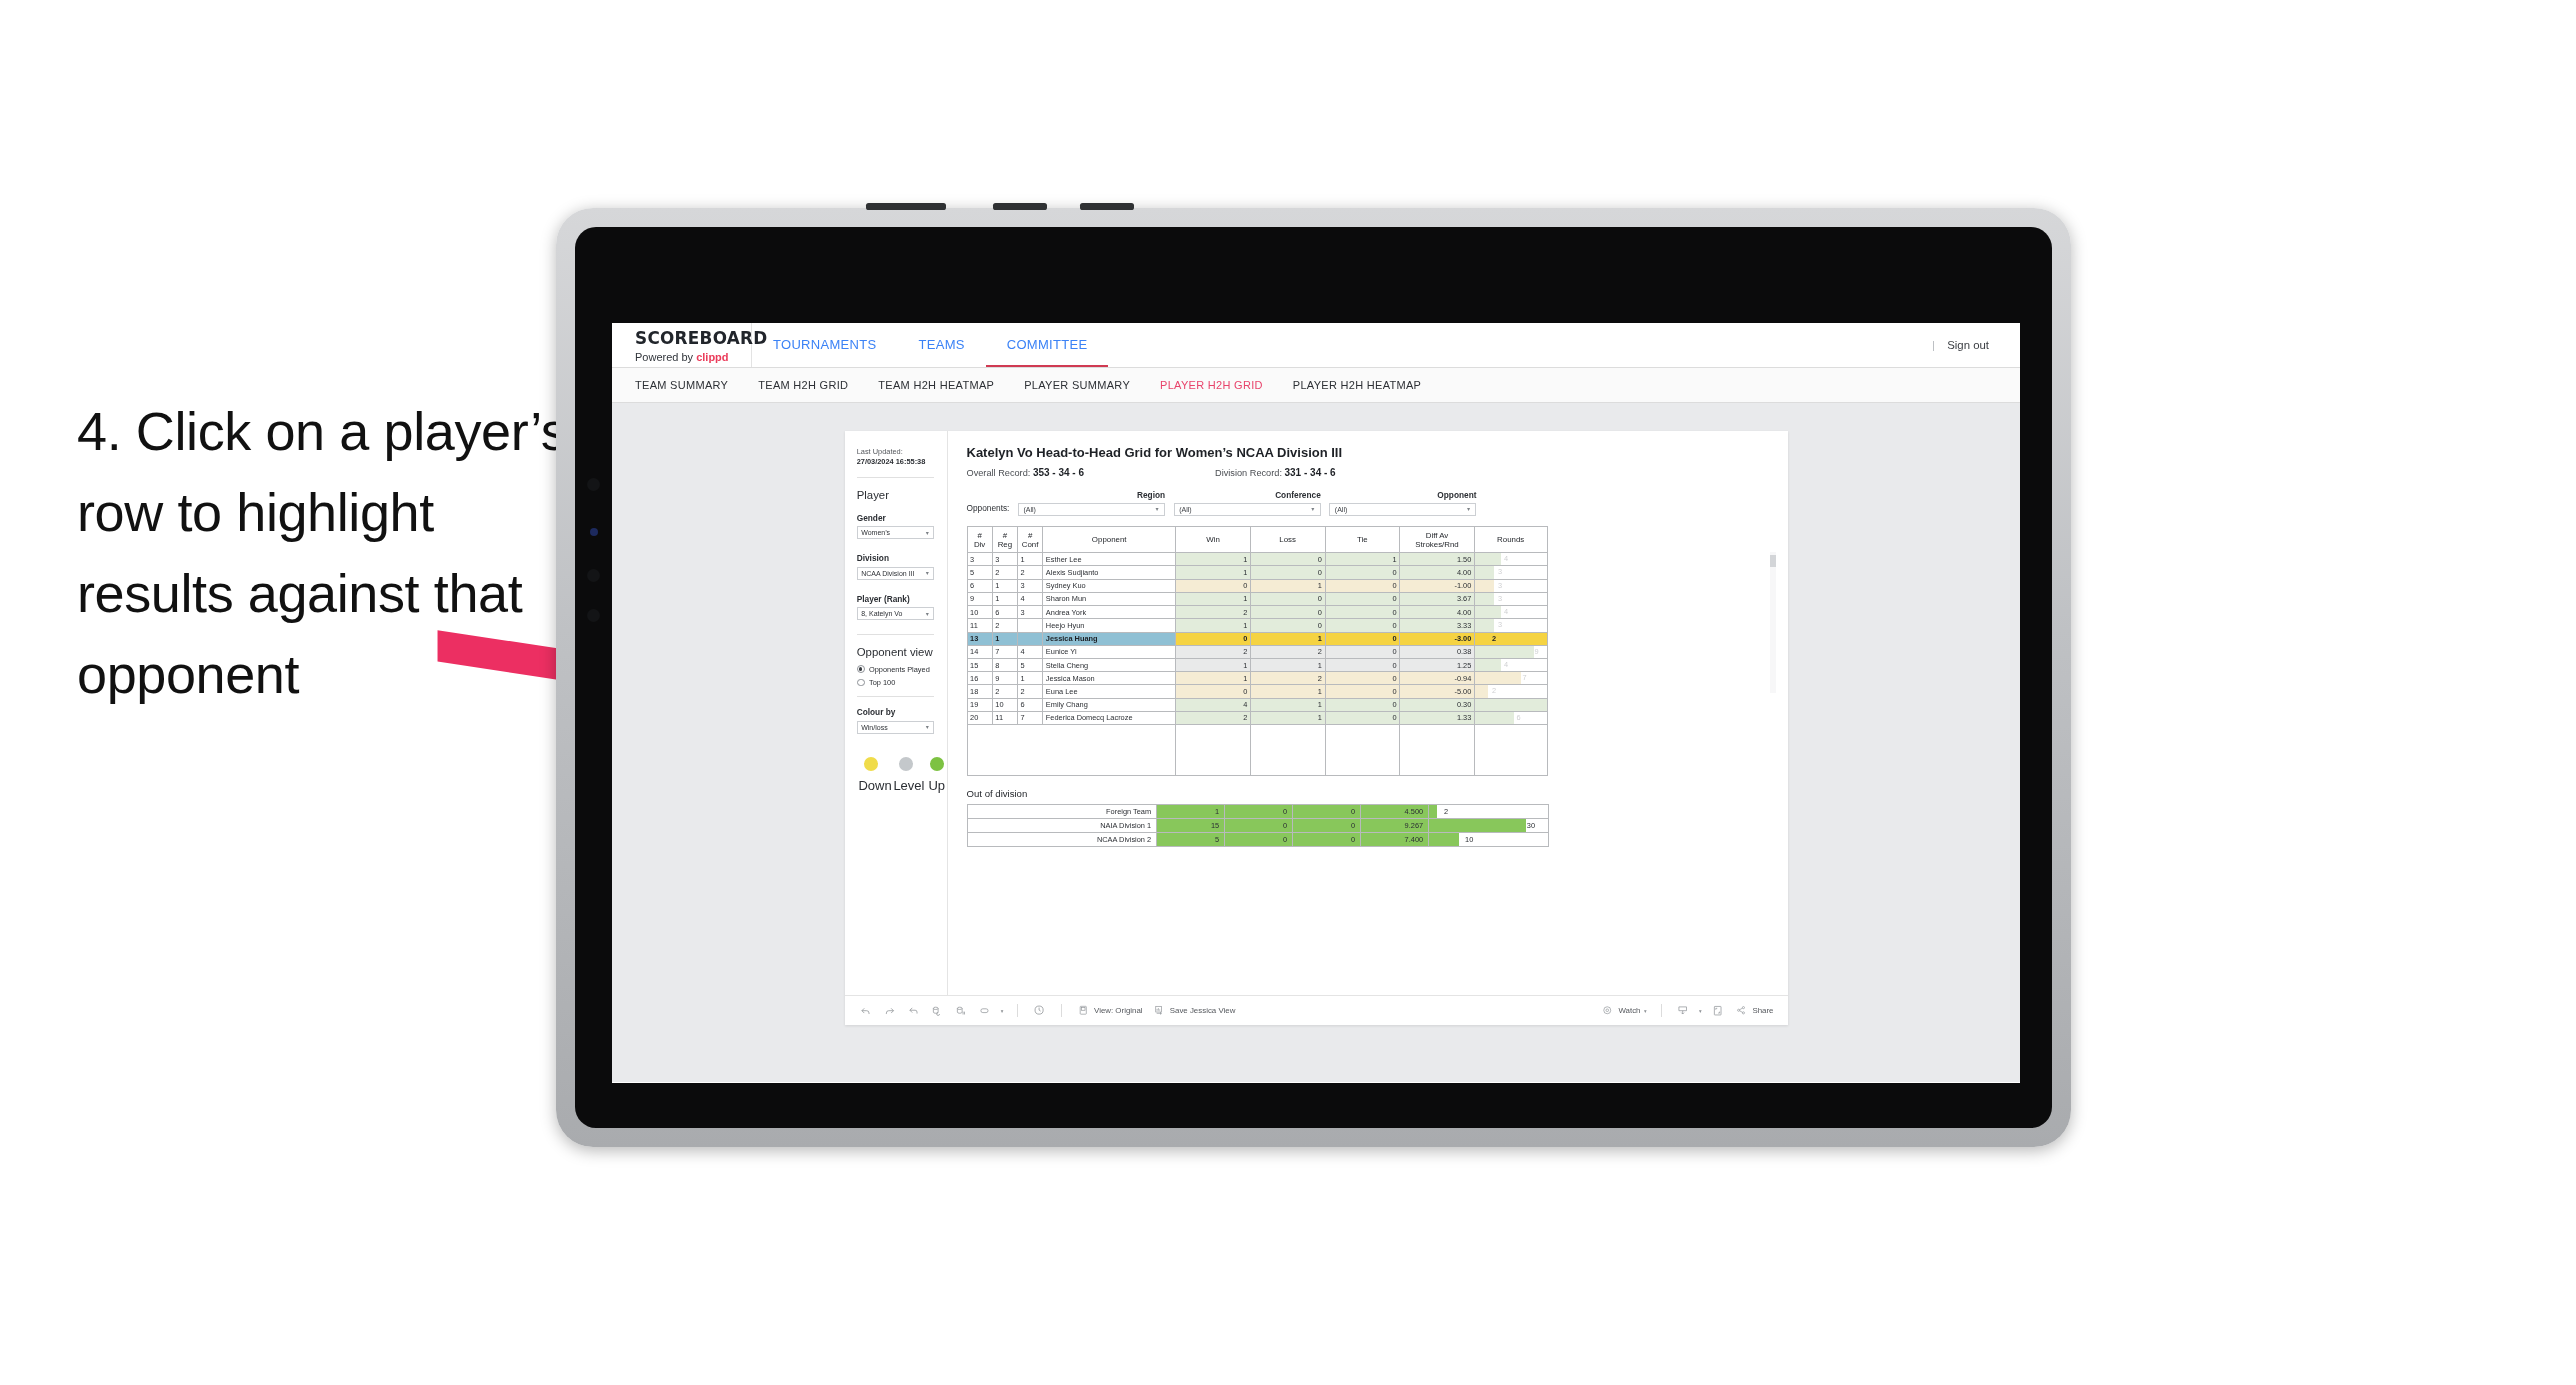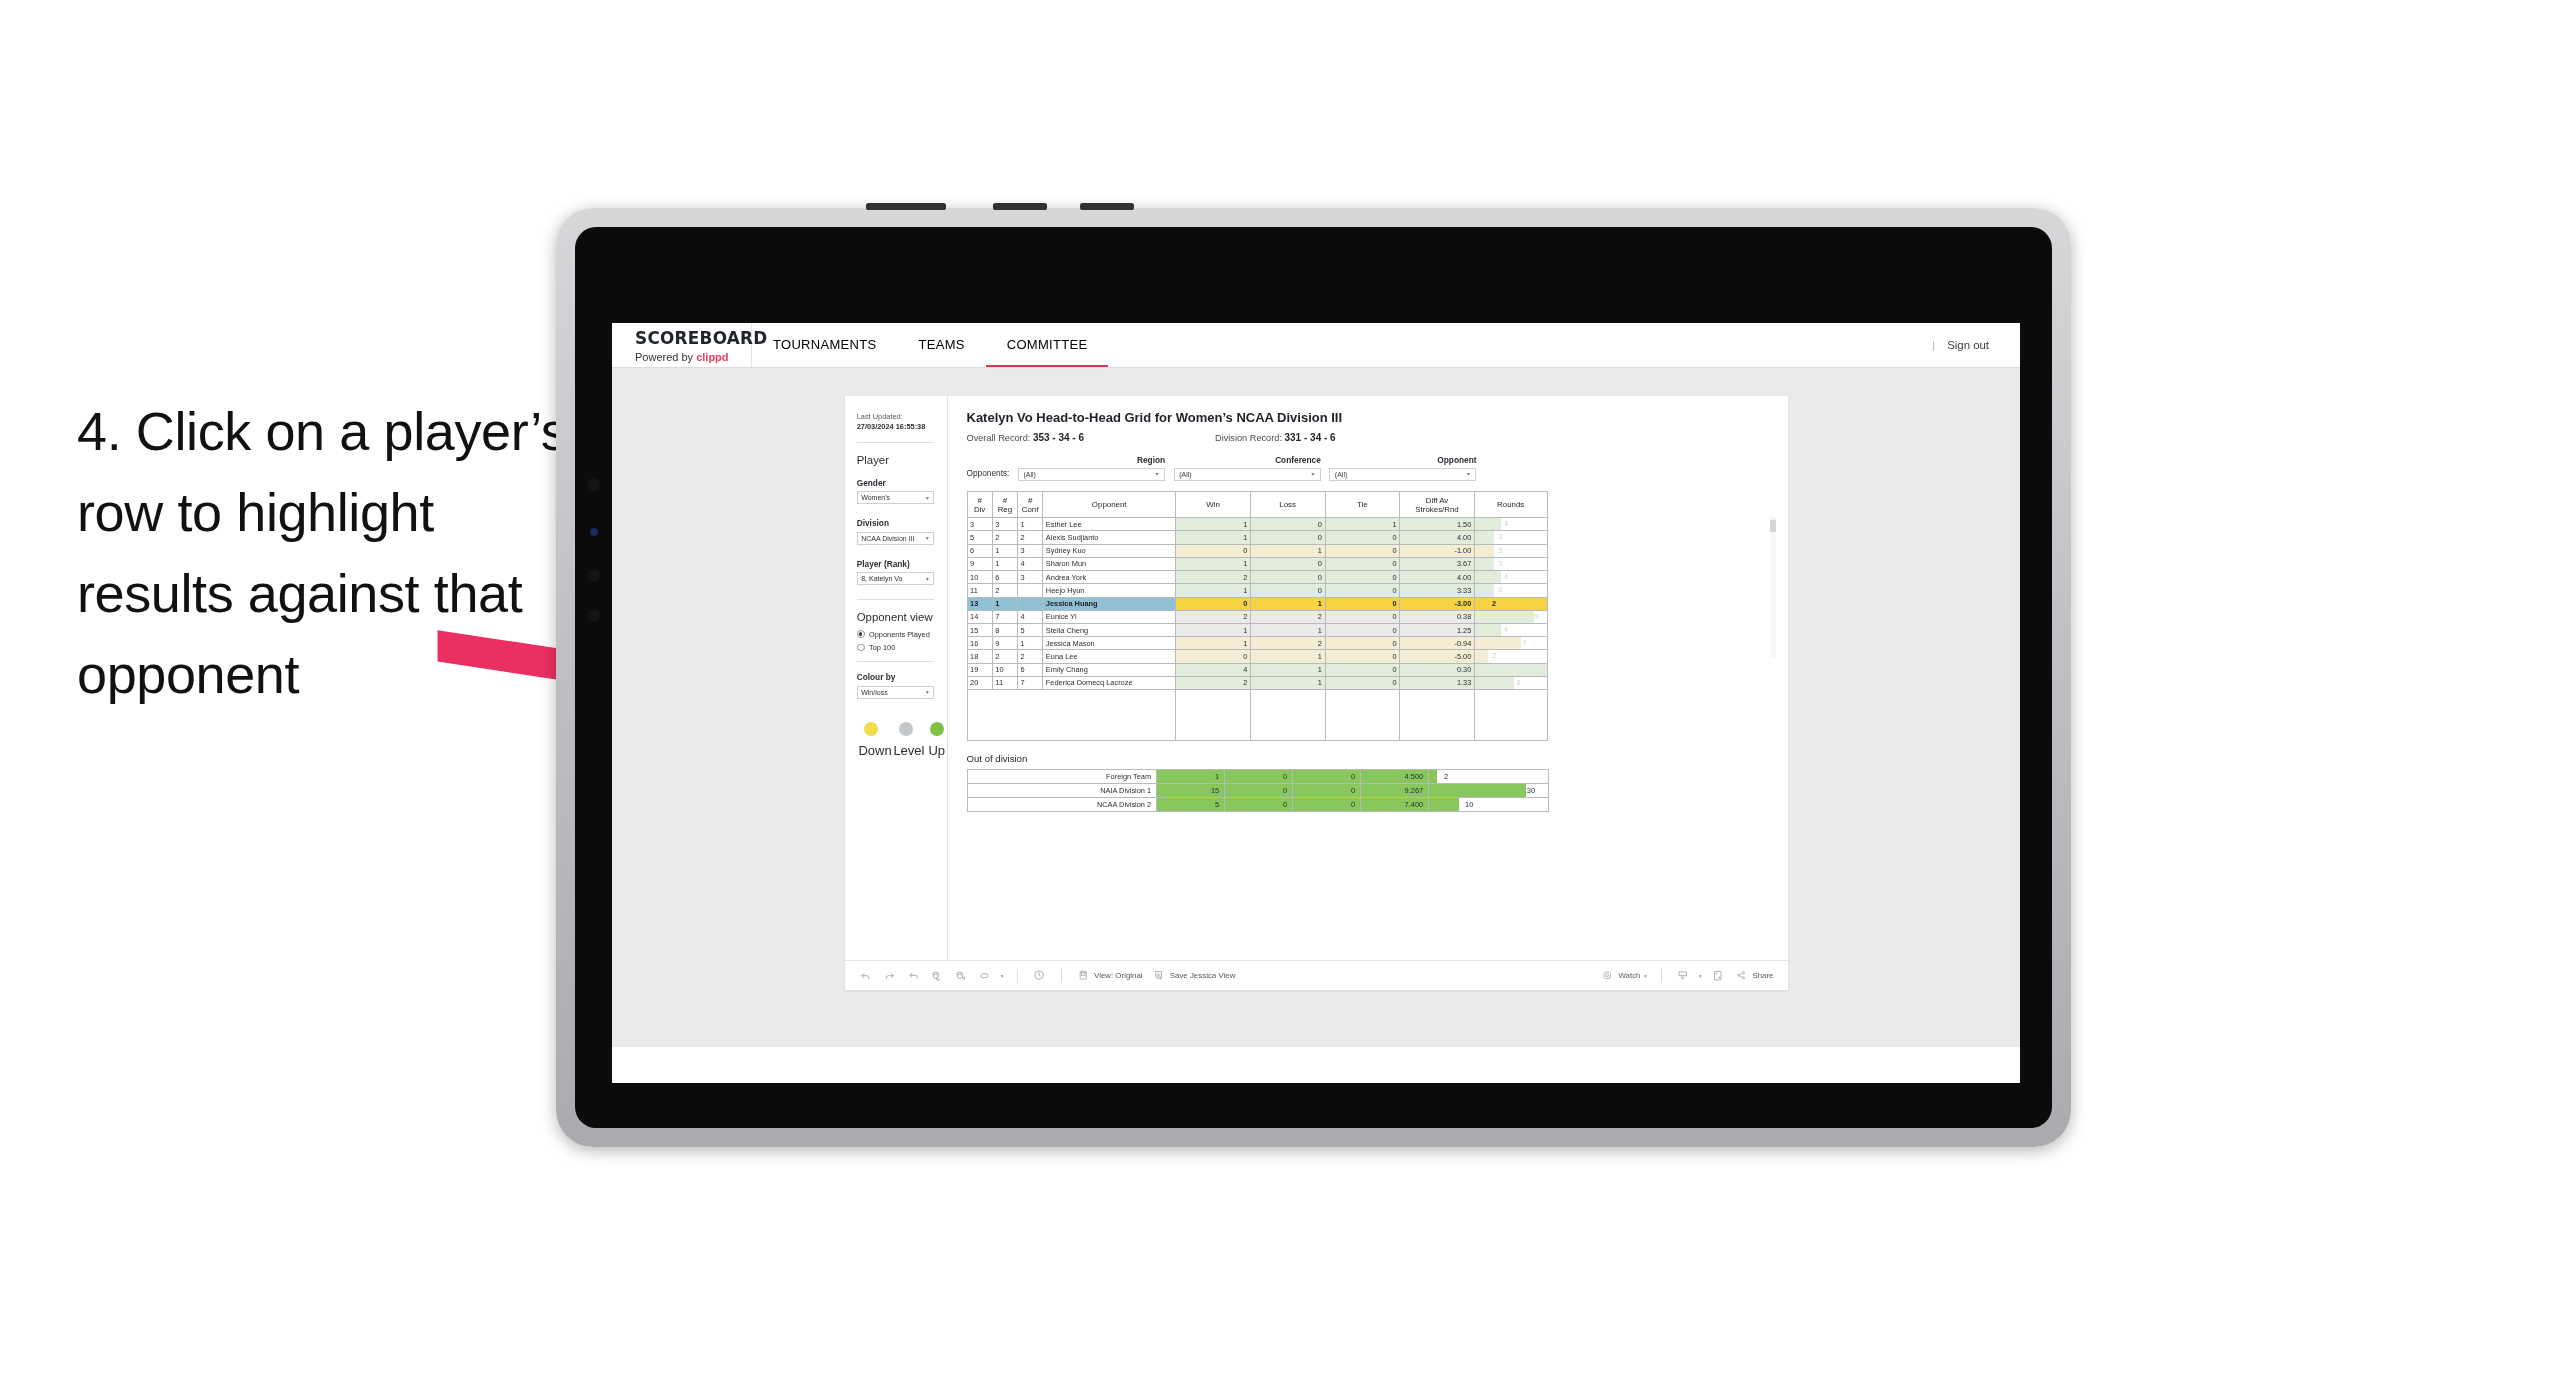--- a/index.html
+++ b/index.html
@@ -88,21 +88,21 @@
     font-size: 18.3px; font-weight: bold;
     letter-spacing: 0.3px; color: #21252b;
     font-family: "DejaVu Sans", sans-serif;
     transform: scaleX(0.92); transform-origin: left;
   }
   #logo-sub { font-size: 11px; color: #31353b; margin-top: 3px; }
   #logo-sub .brand { color: #eb3b5a; font-weight: bold; }
   .hdr-tab {
     display: flex; align-items: center;
     padding: 0 21px;
-    font-size: 13px; color: #000000;
+    font-size: 13px; color: #3b82f6;
     letter-spacing: 0.3px;
     border-bottom: 2.6px solid transparent;
     cursor: pointer;
   }
   .hdr-tab.active { border-bottom-color: #d03a52; }
   #signout-wrap {
     margin-left: auto;
     display: flex; align-items: center;
     padding-right: 31px;
     gap: 12.2px;
@@ -326,20 +326,28 @@
         </div>
         <div class="hdr-tab">TOURNAMENTS</div>
         <div class="hdr-tab">TEAMS</div>
         <div class="hdr-tab active">COMMITTEE</div>
         <div id="signout-wrap">
           <span class="bar">|</span>
           <span>Sign out</span>
         </div>
       </div>
 
+      <div id="sub-nav">
+        <div class="sub-tab">TEAM SUMMARY</div>
+        <div class="sub-tab">TEAM H2H GRID</div>
+        <div class="sub-tab">TEAM H2H HEATMAP</div>
+        <div class="sub-tab">PLAYER SUMMARY</div>
+        <div class="sub-tab active">PLAYER H2H GRID</div>
+        <div class="sub-tab">PLAYER H2H HEATMAP</div>
+      </div>
 
       <div id="page-body">
         <div id="dash-card">
           <div id="dash-main">
 
             <div id="sidebar">
               <div id="last-updated">
                 <span>Last Updated: </span><b>27/03/2024 16:55:38</b>
               </div>
               <div class="side-div"></div>

